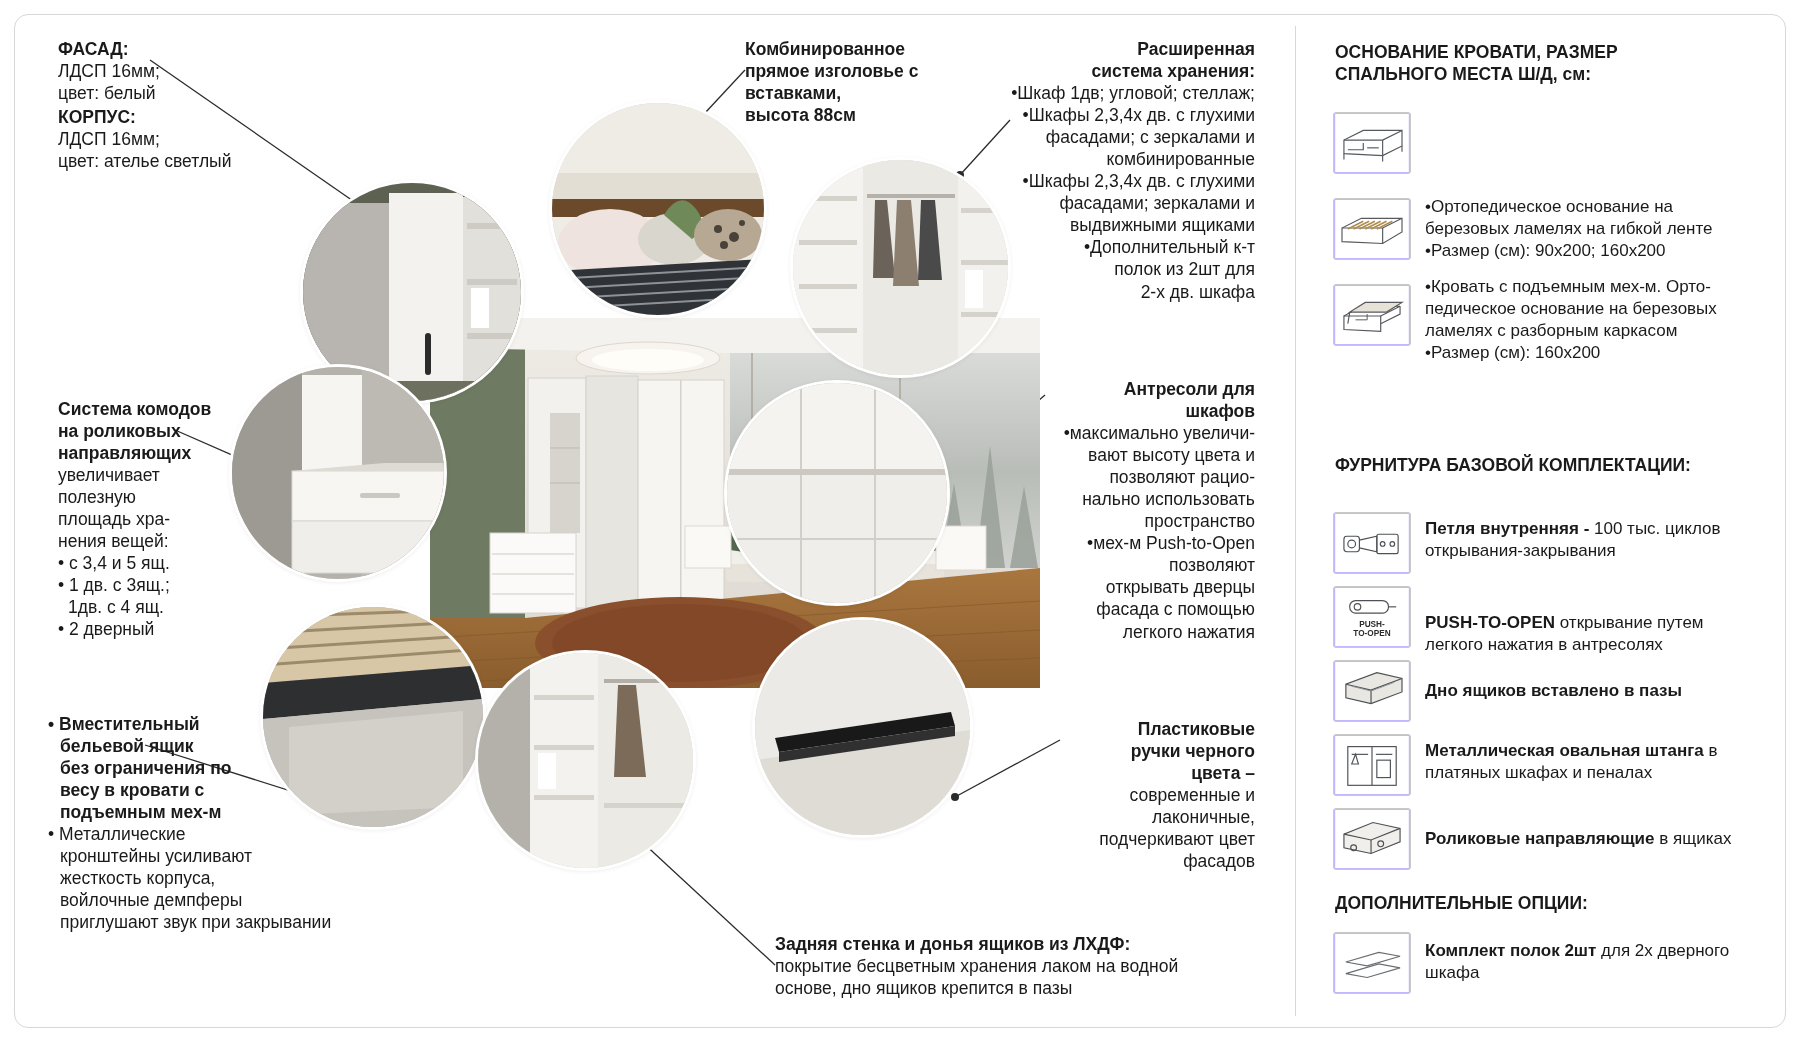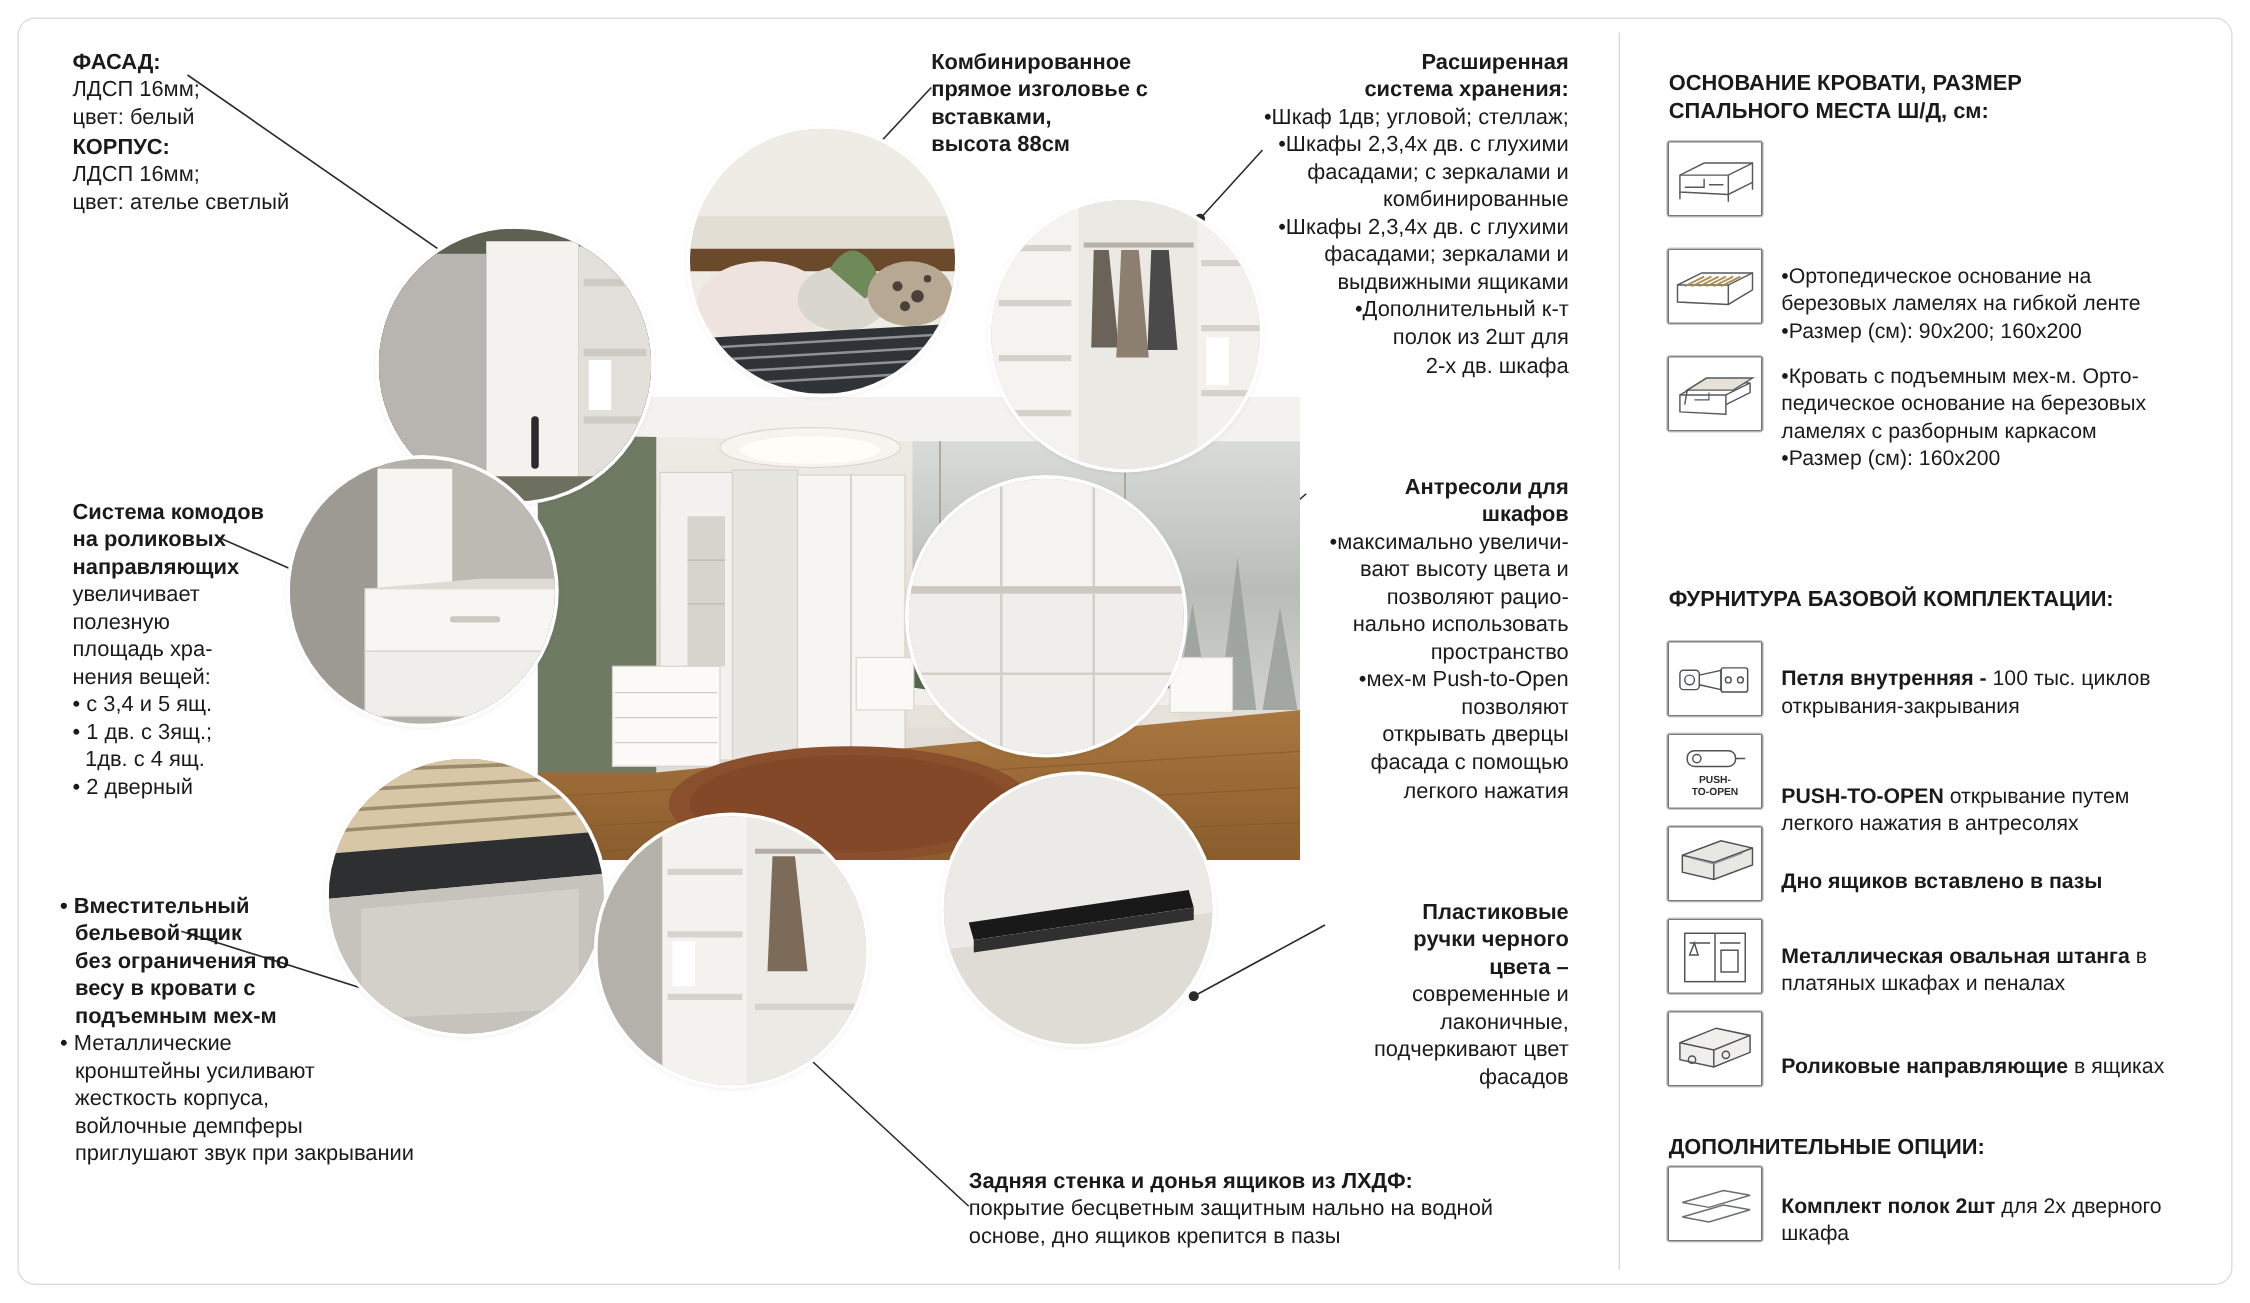--- a/index.html
+++ b/index.html
@@ -41,28 +41,28 @@
     overflow:hidden;
     box-shadow:0 0 0 3px #ffffff, 0 1px 6px rgba(0,0,0,.18);
     background:#cfcfcf;
   }
   .circ .inner{position:absolute;inset:0;}
 
   
   svg.leaders{position:absolute;left:0;top:0;width:1800px;height:1042px;pointer-events:none;}
 
   
-  .rt{position:absolute;font-size:17px;line-height:1.3;margin-top:14px;}
+  .rt{position:absolute;font-size:17px;line-height:1.3;}
   .rhead{font-weight:bold;font-size:17.5px;line-height:1.25;}
   .icon-box{
     position:absolute;
     width:78px;height:62px;
     border:1px solid #c9c9c9;
     border-radius:3px;
-    background:#737373;
+    background:#c4b5fd;
     box-sizing:border-box;
   }
   .icon-box svg{display:block;width:100%;height:100%;}
 
   
   .room{
     position:absolute;
     left:430px;top:318px;width:610px;height:370px;
     overflow:hidden;
     background:#e9e4dc;
@@ -396,21 +396,21 @@
     <div class="bold">ручки черного</div>
     <div class="bold">цвета –</div>
     <div>современные и</div>
     <div>лаконичные,</div>
     <div>подчеркивают цвет</div>
     <div>фасадов</div>
   </div>
 
   <div class="txt" style="left:775px;top:933px;width:500px;">
     <div class="bold">Задняя стенка и донья ящиков из ЛХДФ:</div>
-    <div>покрытие бесцветным защитным нально на водной</div>
+    <div>покрытие бесцветным хранения лаком на водной</div>
     <div>основе, дно ящиков крепится в пазы</div>
   </div>
 
   <div class="rt rhead" style="left:1335px;top:42px;width:430px;">
     <div>ОСНОВАНИЕ КРОВАТИ, РАЗМЕР</div>
     <div>СПАЛЬНОГО МЕСТА Ш/Д, см:</div>
   </div>
 
   <div class="icon-box" style="left:1333px;top:112px;">
     <svg viewBox="0 0 78 62">

